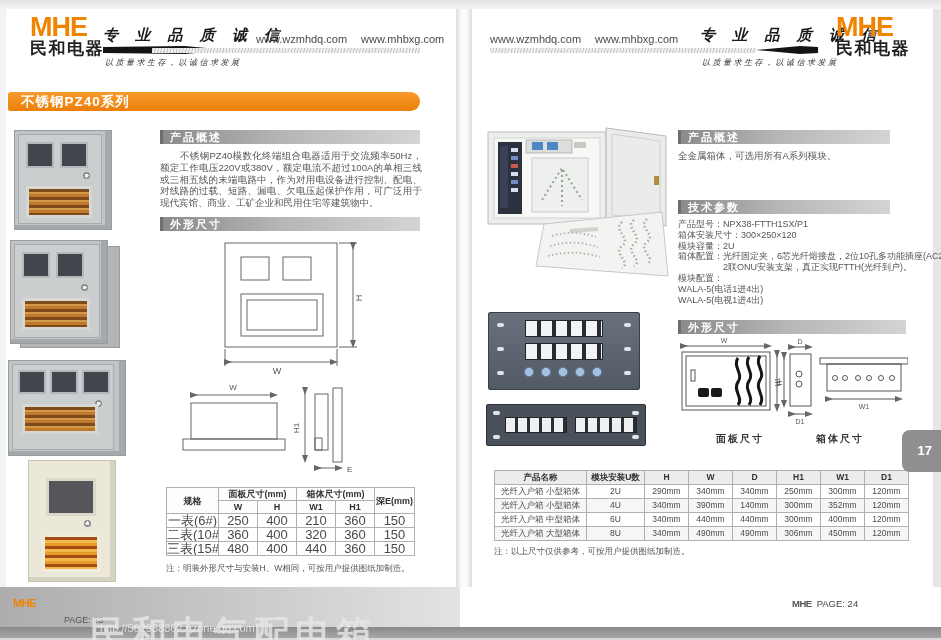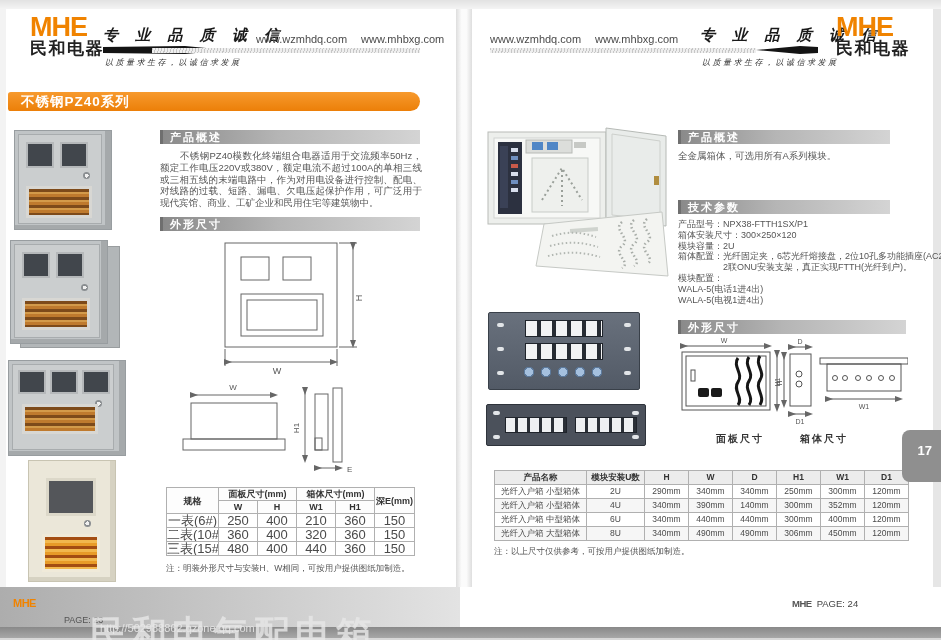--- a/index.html
+++ b/index.html
@@ -32,21 +32,21 @@
   table.tbl{border-collapse:collapse;table-layout:fixed;}
   .tbl th,.tbl td{border:1px solid #b0b0b0;text-align:center;padding:0;overflow:hidden;white-space:nowrap;}
   .tbl-left{width:248px;}
   .tbl-left th{font-size:9px;color:#333;font-weight:bold;height:12px;line-height:12px;background:#fdfdfd;}
   .tbl-left td{font-size:13px;color:#4a4a4a;height:13px;line-height:13px;}
   .tbl-right{width:414px;}
   .tbl-right th{font-size:8.5px;color:#333;font-weight:bold;height:13px;line-height:13px;background:#ececec;}
   .tbl-right td{font-size:8.5px;color:#4a4a4a;height:13px;line-height:13px;}
   .tbl-right tbody tr:nth-child(even){background:#f6f6f6;}
   
-  .ptab{width:39px;height:52px;background:#8f8f8f;border-radius:8px 0 0 8px;color:#fff;font-weight:bold;font-size:13px;line-height:42px;text-align:right;padding-right:9px;box-sizing:border-box;z-index:5;}
+  .ptab{width:39px;height:42px;background:#8f8f8f;border-radius:8px 0 0 8px;color:#fff;font-weight:bold;font-size:13px;line-height:42px;text-align:right;padding-right:9px;box-sizing:border-box;z-index:5;}
   
   .foot-band{left:0;top:587px;width:460px;height:41px;background:linear-gradient(90deg,#adadad,#e3e3e3);}
   .strip-bottom{left:0;top:627px;width:941px;height:11px;background:linear-gradient(180deg,#898989,#a7a7a7);}
   .strip-bottom2{left:0;top:638px;width:941px;height:2px;background:#d8d8d8;}
   .foot-logo{font-weight:900;color:#f08300;font-size:11px;letter-spacing:-0.5px;}
   .foot-page{font-size:9px;color:#555;}
   .foot-right{font-size:9.5px;color:#444;white-space:nowrap;}
   .foot-right b{font-weight:900;color:#555;letter-spacing:-0.5px;margin-right:5px;}
   .wm1{font-size:36px;font-weight:bold;color:rgba(230,230,230,0.82);letter-spacing:5px;white-space:nowrap;z-index:6;}
   .wm2{font-size:11px;color:rgba(232,232,232,0.9);white-space:nowrap;z-index:6;}
@@ -334,21 +334,21 @@
       <path d="M82,18 c-6,8 6,16 0,24 c-6,8 6,16 0,25"></path>
     </g>
     <text x="46" y="5" font-size="7" fill="#555" text-anchor="middle">W</text>
     <text x="104" y="45" font-size="7" fill="#555" text-anchor="middle" transform="rotate(-90 104,45)">H</text>
     <text x="122" y="6" font-size="7" fill="#555" text-anchor="middle">D</text>
     <text x="102" y="44" font-size="6.5" fill="#555" text-anchor="middle" transform="rotate(-90 102,44)">H1</text>
     <text x="122" y="86" font-size="7" fill="#555" text-anchor="middle">D1</text>
     <text x="186" y="71" font-size="7" fill="#555" text-anchor="middle">W1</text>
   </svg>
   <div class="a dimlabel" style="left:700px;top:432px;width:80px;text-align:center;">面板尺寸</div>
-  <div class="a dimlabel" style="left:800px;top:432px;width:80px;">箱体尺寸</div>
+  <div class="a dimlabel" style="left:800px;top:432px;width:80px;text-align:center;">箱体尺寸</div>
 
   <div class="a ptab" style="left:902px;top:430px;">17</div>
 
   <table class="a tbl tbl-right" style="left:494px;top:470px;">
     <colgroup>
         <col style="width:92px">
         <col style="width:58px">
         <col style="width:44px">
         <col style="width:44px">
         <col style="width:44px">

